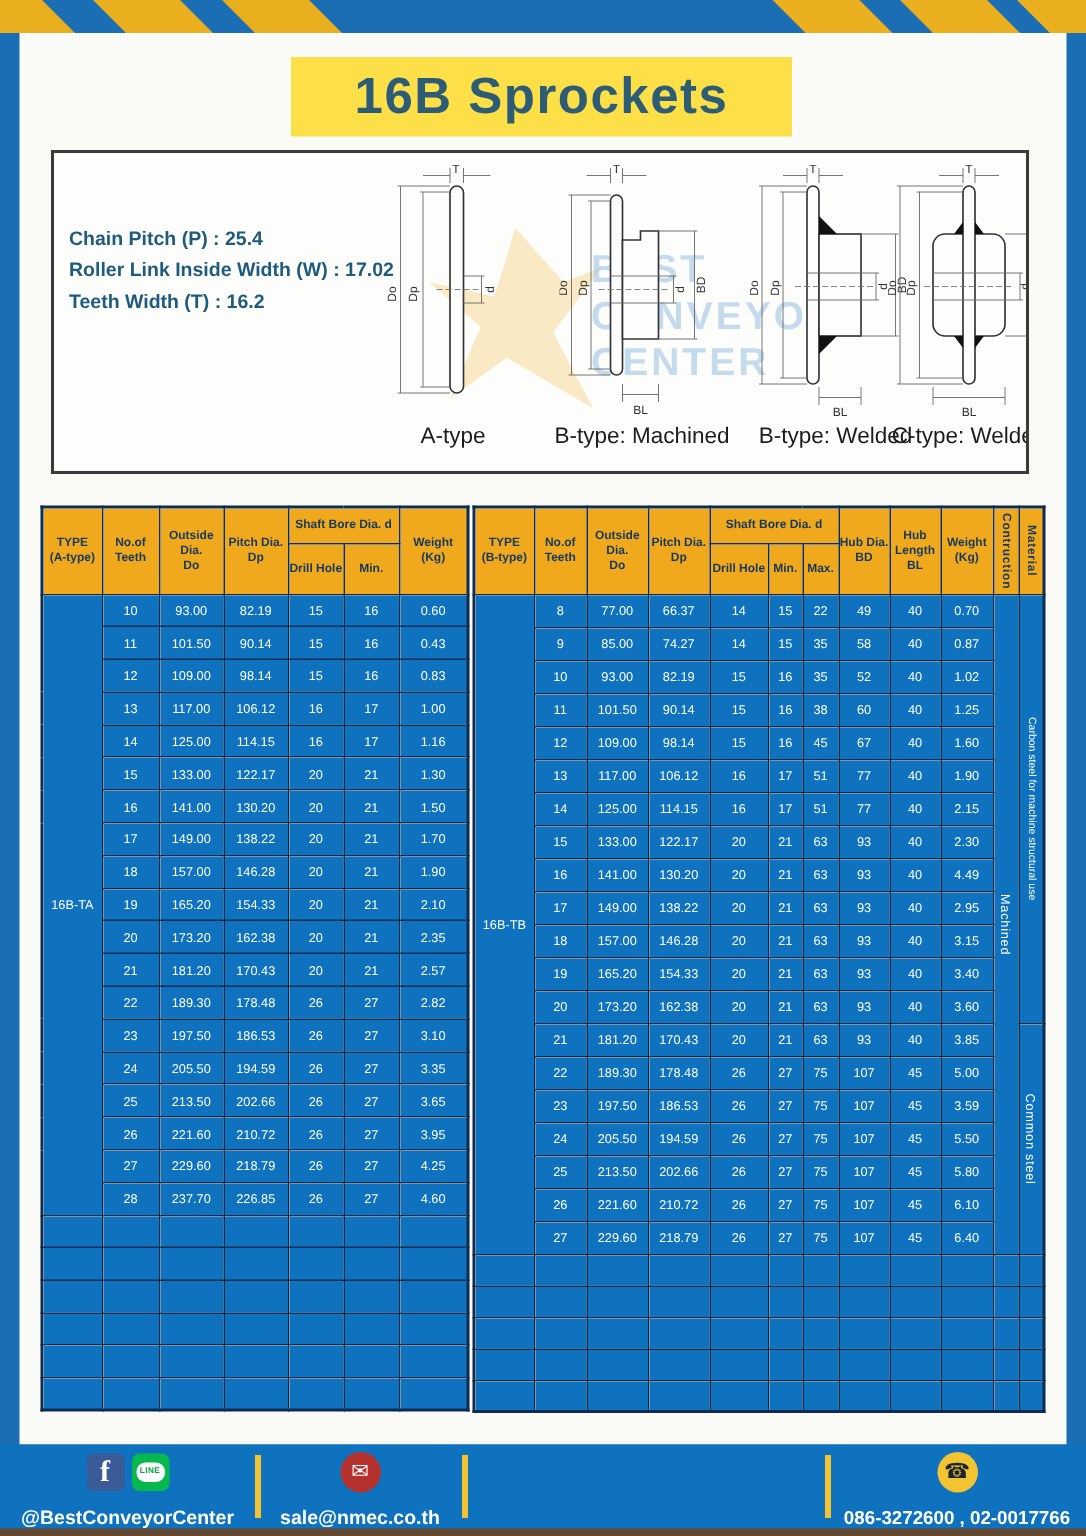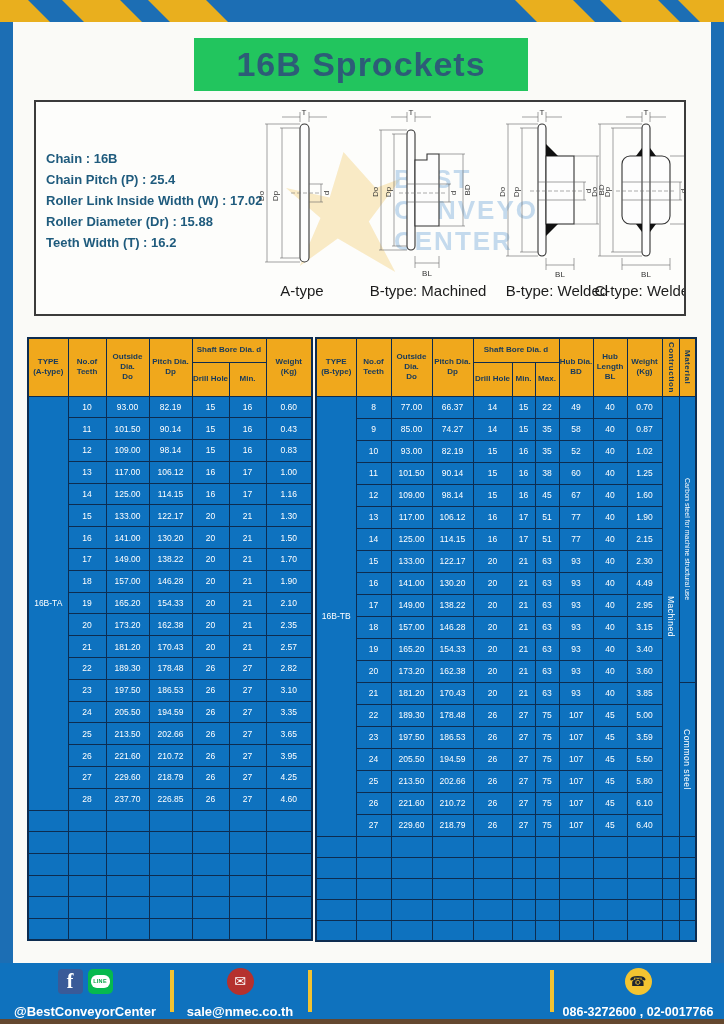--- a/index.html
+++ b/index.html
@@ -6,21 +6,21 @@
   body { width:724px; height:1024px; font-family:"Liberation Sans", sans-serif; }
   #root { position:relative; width:724px; height:1024px; background:#1c6eb4; overflow:hidden; }
 
   
   .stripes { position:absolute; top:0; left:0; width:724px; height:22px; overflow:hidden; }
   .stripe { position:absolute; top:0; width:58px; height:22px; background:#e9af1e; transform:skewX(45deg); transform-origin:top left; }
 
   
   .page { position:absolute; left:13px; top:22px; width:698px; height:941px; background:#fafaf7; }
 
-  .banner { position:absolute; left:181px; top:16px; width:334px; height:53px; background:#22c55e;
+  .banner { position:absolute; left:181px; top:16px; width:334px; height:53px; background:#fde047;
             display:flex; align-items:center; justify-content:center; }
   .banner .t { font-size:34px; font-weight:bold; color:#2d5c77; letter-spacing:1px; }
 
   
   .diagram-box { position:absolute; left:21px; top:78px; width:652px; height:216px; background:#fdfdfb;
                  border:2px solid #3b3b3b; overflow:hidden; }
   .specs { position:absolute; left:10px; top:46px; width:240px; color:#1f5b7d; font-weight:bold;
            font-size:13px; line-height:21px; }
   .wm-shape { position:absolute; left:250px; top:50px; width:115px; height:120px;
               background:rgba(243,210,130,0.45); clip-path:polygon(50% 0,78% 30%,100% 22%,72% 58%,95% 100%,45% 72%,12% 95%,30% 55%,0 30%,38% 38%); }
@@ -85,24 +85,22 @@
       <div class="t">16B Sprockets</div>
     </div>
 
     <div class="diagram-box">
       <div class="wm-shape"></div>
       <div class="wm-text">BEST
 CONVEYOR
 CENTER</div>
 
       <div class="specs">
-        <div>Chain : 16B</div>
         <div>Chain Pitch (P) : 25.4</div>
         <div>Roller Link Inside Width (W) : 17.02</div>
-        <div>Roller Diameter (Dr) : 15.88</div>
         <div>Teeth Width (T) : 16.2</div>
       </div>
 
       <div class="fig" style="left:218px;width:96px">
         <svg width="90" height="168">
           <line class="dim" x1="25" y1="7" x2="43" y2="7"></line>
             <line class="dim" x1="52" y1="7" x2="70" y2="7"></line>
           <line class="dim" x1="43" y1="2" x2="43" y2="12"></line>
             <line class="dim" x1="52" y1="2" x2="52" y2="12"></line>
           <text class="dtxt" x="47" y="5" text-anchor="middle">T</text>

